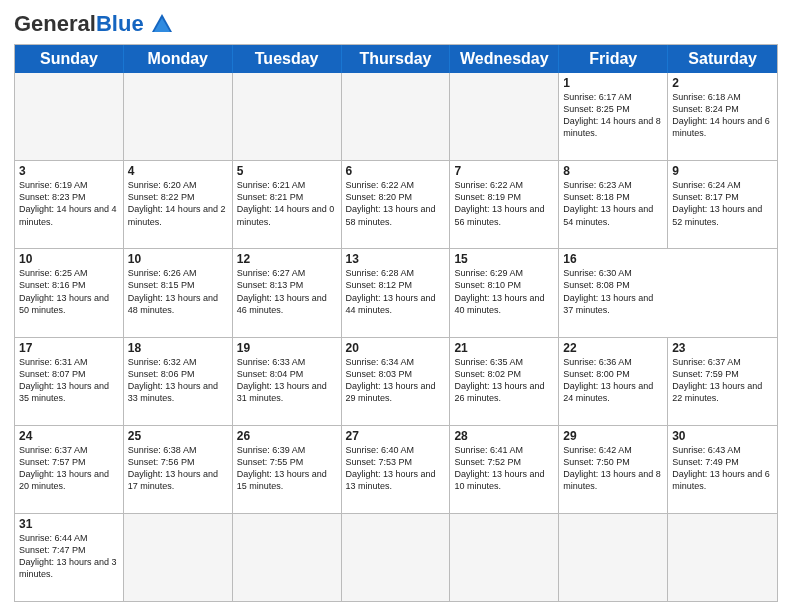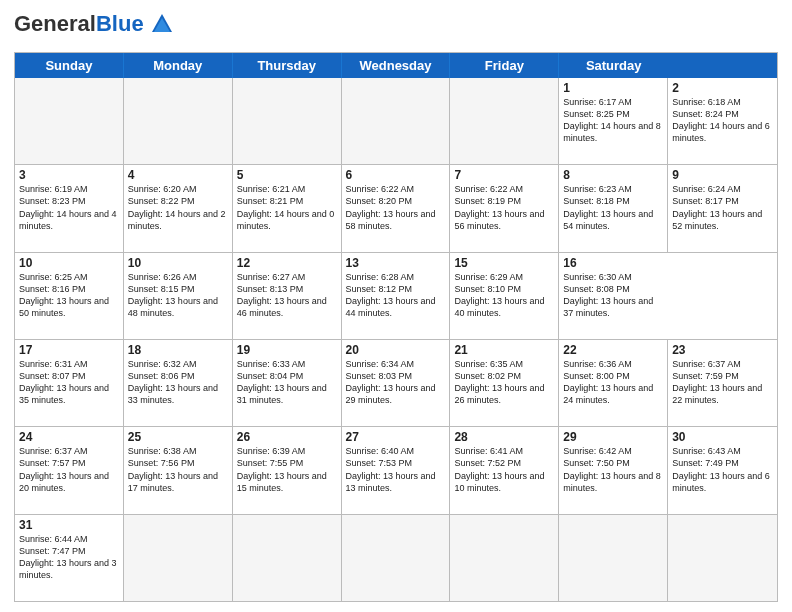--- a/index.html
+++ b/index.html
@@ -15,21 +15,21 @@
       height: 612px;
       background: #fff;
       display: flex;
       flex-direction: column;
       padding: 10px 14px 10px 14px;
     }
     .header {
       display: flex;
       justify-content: space-between;
       align-items: flex-end;
-      margin-bottom: 14px;
+      margin-bottom: 6px;
     }
     .logo {
       display: flex;
       align-items: flex-end;
       gap: 0px;
     }
     .logo-text {
       font-size: 22px;
       font-weight: bold;
       color: #333;
@@ -63,21 +63,21 @@
       flex-direction: column;
       border: 1px solid #bbb;
     }
     .cal-header {
       display: grid;
       grid-template-columns: repeat(7, 1fr);
       background: #1565c0;
     }
     .cal-header-cell {
       color: #fff;
-      font-size: 13px;
+      font-size: 16px;
       font-weight: bold;
       text-align: center;
       padding: 5px 2px;
       border-right: 1px solid #1976d2;
     }
     .cal-header-cell:last-child { border-right: none; }
     .cal-body {
       flex: 1;
       display: flex;
       flex-direction: column;
@@ -132,20 +132,21 @@
     <div class="title-block">
       <div class="month-year"></div>
       <div class="location"></div>
     </div>
   </div>
 
   <div class="calendar">
     <div class="cal-header">
     <div class="cal-header-cell">Sunday</div>
         <div class="cal-header-cell">Monday</div>
+        <div class="cal-header-cell">Tuesday</div>
         <div class="cal-header-cell">Thursday</div>
         <div class="cal-header-cell">Wednesday</div>
         <div class="cal-header-cell">Friday</div>
         <div class="cal-header-cell">Saturday</div>
       </div>
     <div class="cal-body">
     <div class="cal-row">
           <div class="cal-cell empty"></div>
           <div class="cal-cell empty"></div>
           <div class="cal-cell empty"></div>

